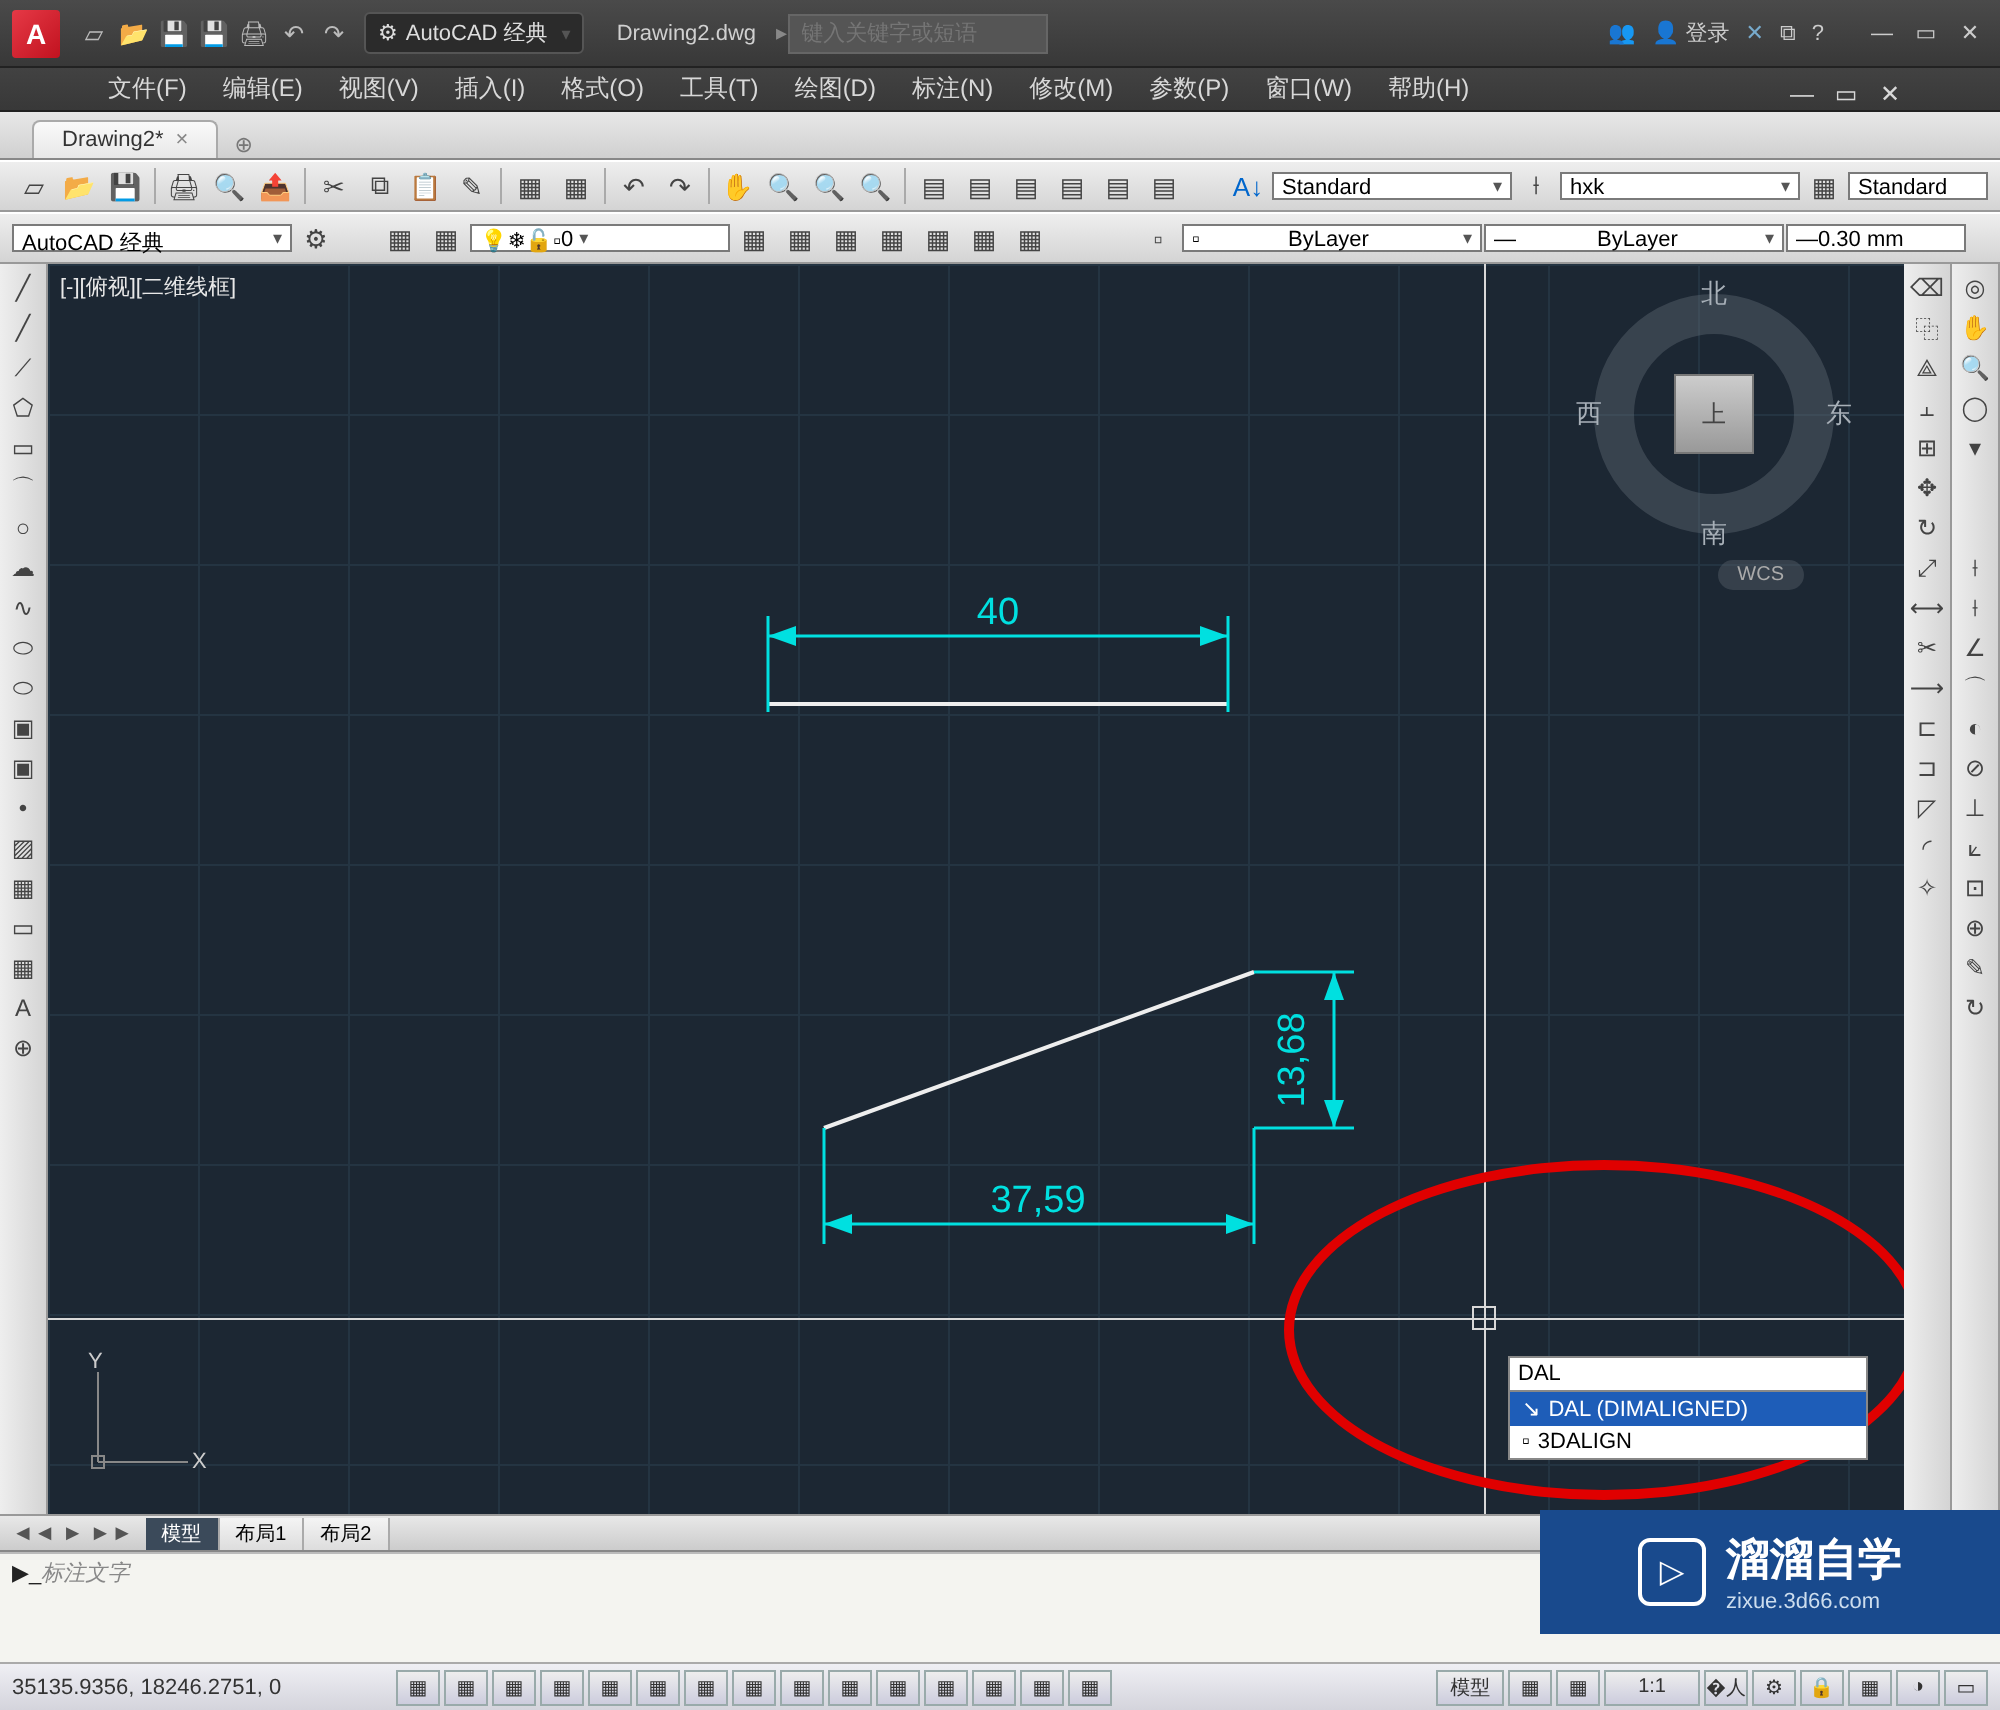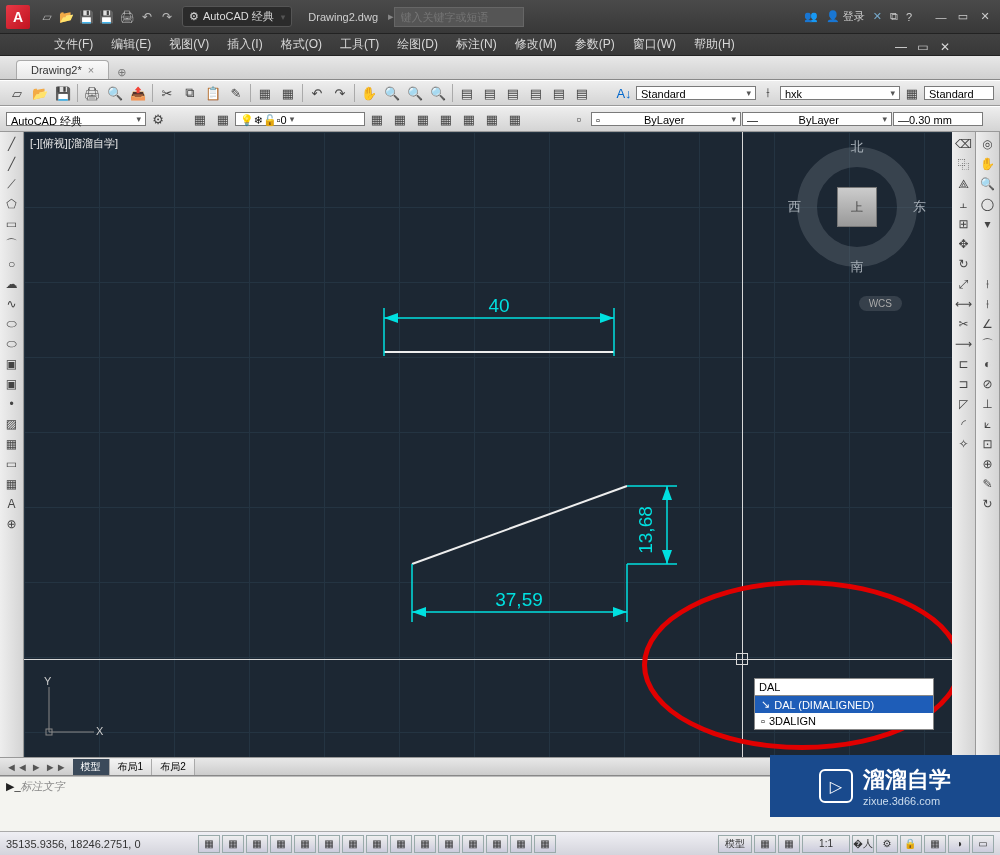--- a/index.html
+++ b/index.html
@@ -27,21 +27,21 @@
 .side-toolbar .tb-ico{height:20px;display:flex;align-items:center;justify-content:center;font-size:12px;color:#444}
 .right-bars{width:48px;display:flex}
 .canvas{flex:1;background:#1c2733;position:relative;overflow:hidden}
 .grid{position:absolute;inset:0;background-image:linear-gradient(#243442 1px,transparent 1px),linear-gradient(90deg,#243442 1px,transparent 1px);background-size:75px 75px}
 .view-label{position:absolute;top:4px;left:6px;color:#e8e8e8;font-size:11px}
 .compass{position:absolute;top:10px;right:30px;width:130px;height:130px;display:flex;align-items:center;justify-content:center}
 .compass-ring{position:absolute;width:120px;height:120px;border:20px solid rgba(100,110,120,0.4);border-radius:50%}
 .compass-cube{width:40px;height:40px;background:linear-gradient(#ccc,#999);border:1px solid #777;display:flex;align-items:center;justify-content:center;color:#444;font-size:12px;z-index:2}
 .compass span{position:absolute;color:#a8b0b8;font-size:13px}
 .compass .n{top:-4px}.compass .s{bottom:-4px}.compass .w{left:-4px}.compass .e{right:-4px}
-.wcs-badge{position:absolute;top:164px;right:50px;background:rgba(80,90,100,0.5);color:#aaa;padding:2px 10px;border-radius:8px;font-size:10px}
+.wcs-badge{position:absolute;top:148px;right:50px;background:rgba(80,90,100,0.5);color:#aaa;padding:2px 10px;border-radius:8px;font-size:10px}
 .crosshair-h{position:absolute;top:527px;left:0;right:0;height:1px;background:#d8d8d8}
 .crosshair-v{position:absolute;left:718px;top:0;bottom:0;width:1px;background:#d8d8d8}
 .crosshair-box{position:absolute;left:712px;top:521px;width:12px;height:12px;border:1px solid #d8d8d8}
 .dim-line{stroke:#00e0e0;stroke-width:1.5;fill:none}
 .dim-text{fill:#00e0e0;font-size:19px;text-anchor:middle}
 .obj-line{stroke:#eee;stroke-width:2}
 .ucs{position:absolute;bottom:8px;left:10px;color:#888;font-size:10px}
 .red-ellipse{position:absolute;left:618px;top:448px;width:320px;height:170px;border:5px solid #e00000;border-radius:50%;pointer-events:none;z-index:5}
 .cmd-popup{position:absolute;left:730px;top:546px;width:180px;background:#fff;border:1px solid #888;z-index:6;font-size:11px}
 .cmd-popup .typed{padding:2px 4px;border-bottom:1px solid #888;background:#fff}
@@ -212,21 +212,21 @@
     <span class="tb-ico">▨</span>
     <span class="tb-ico">▦</span>
     <span class="tb-ico">▭</span>
     <span class="tb-ico">▦</span>
     <span class="tb-ico">A</span>
     <span class="tb-ico">⊕</span>
   </div>
 
   <div class="canvas">
     <div class="grid"></div>
-    <div class="view-label">[-][俯视][溜溜自学]</div>
+    <div class="view-label">[-][俯视][二维线框]</div>
 
     <div class="compass">
       <div class="compass-ring"></div>
       <div class="compass-cube">上</div>
       <span class="n">北</span>
       <span class="s">南</span>
       <span class="w">西</span>
       <span class="e">东</span>
     </div>
     <div class="wcs-badge">WCS</div>

